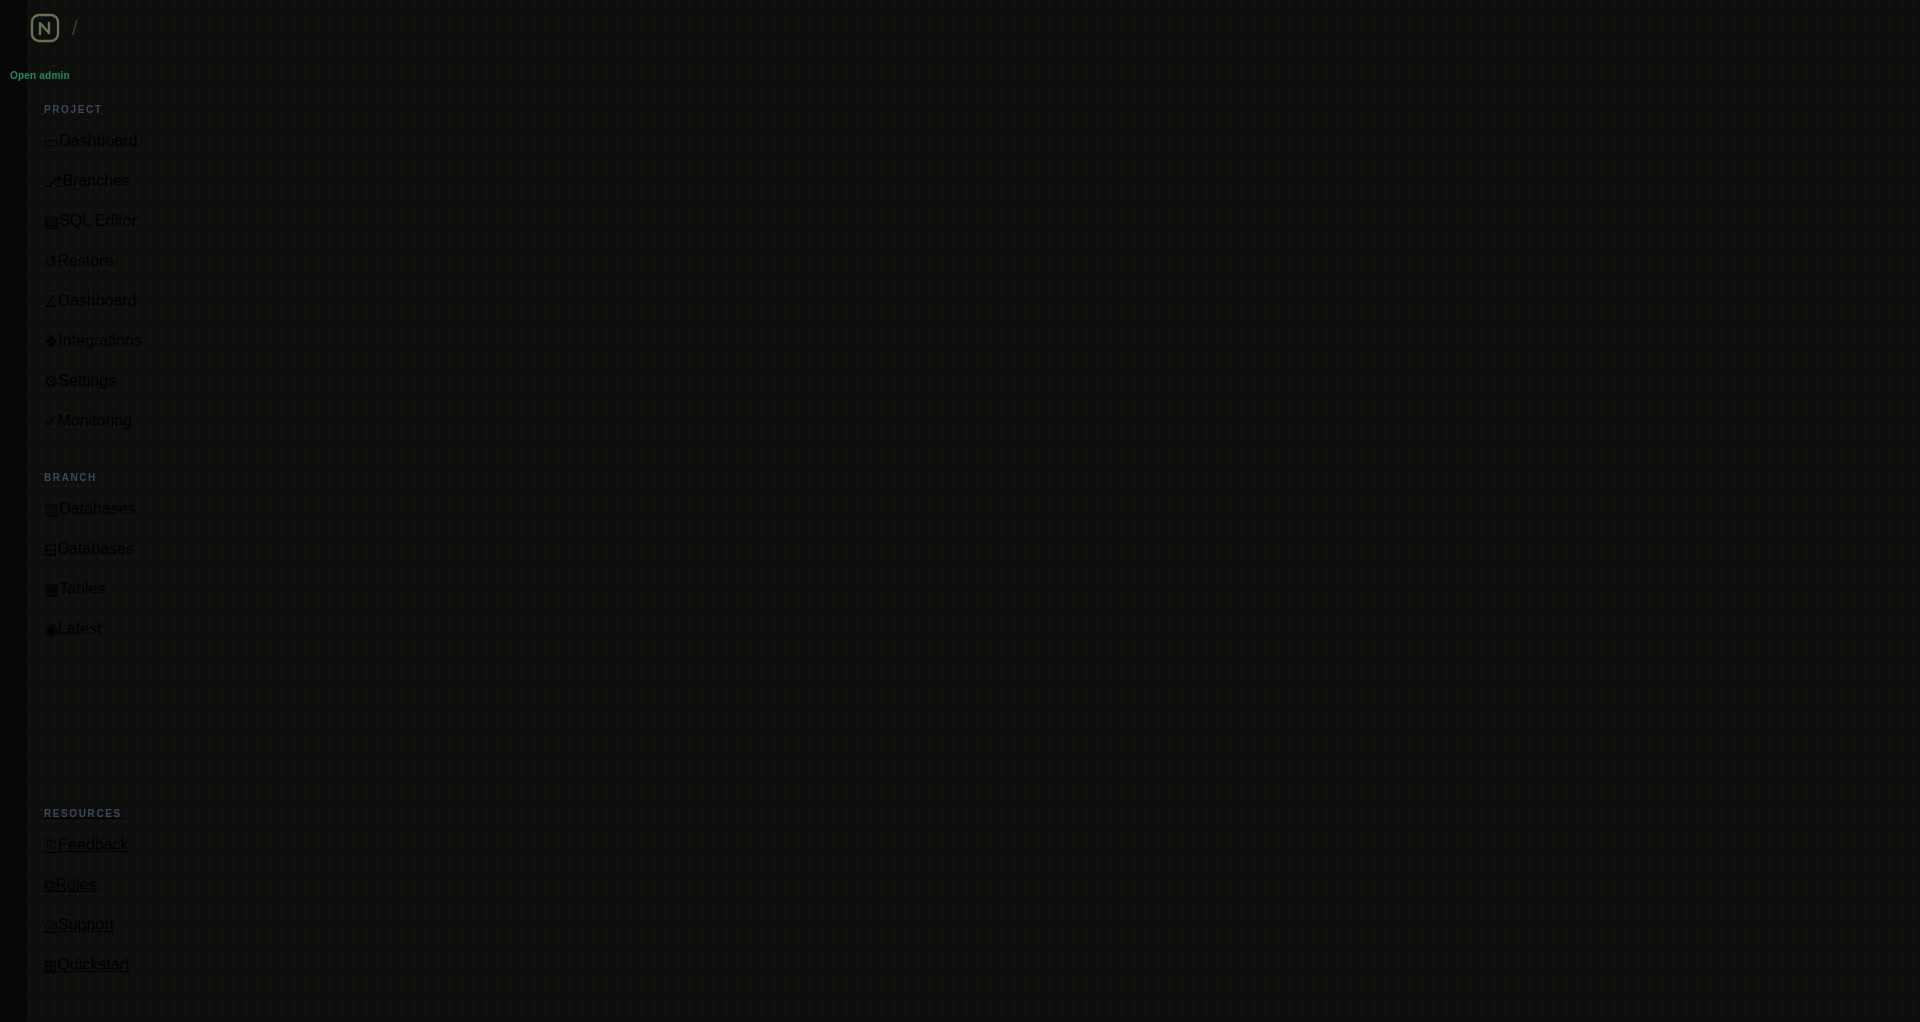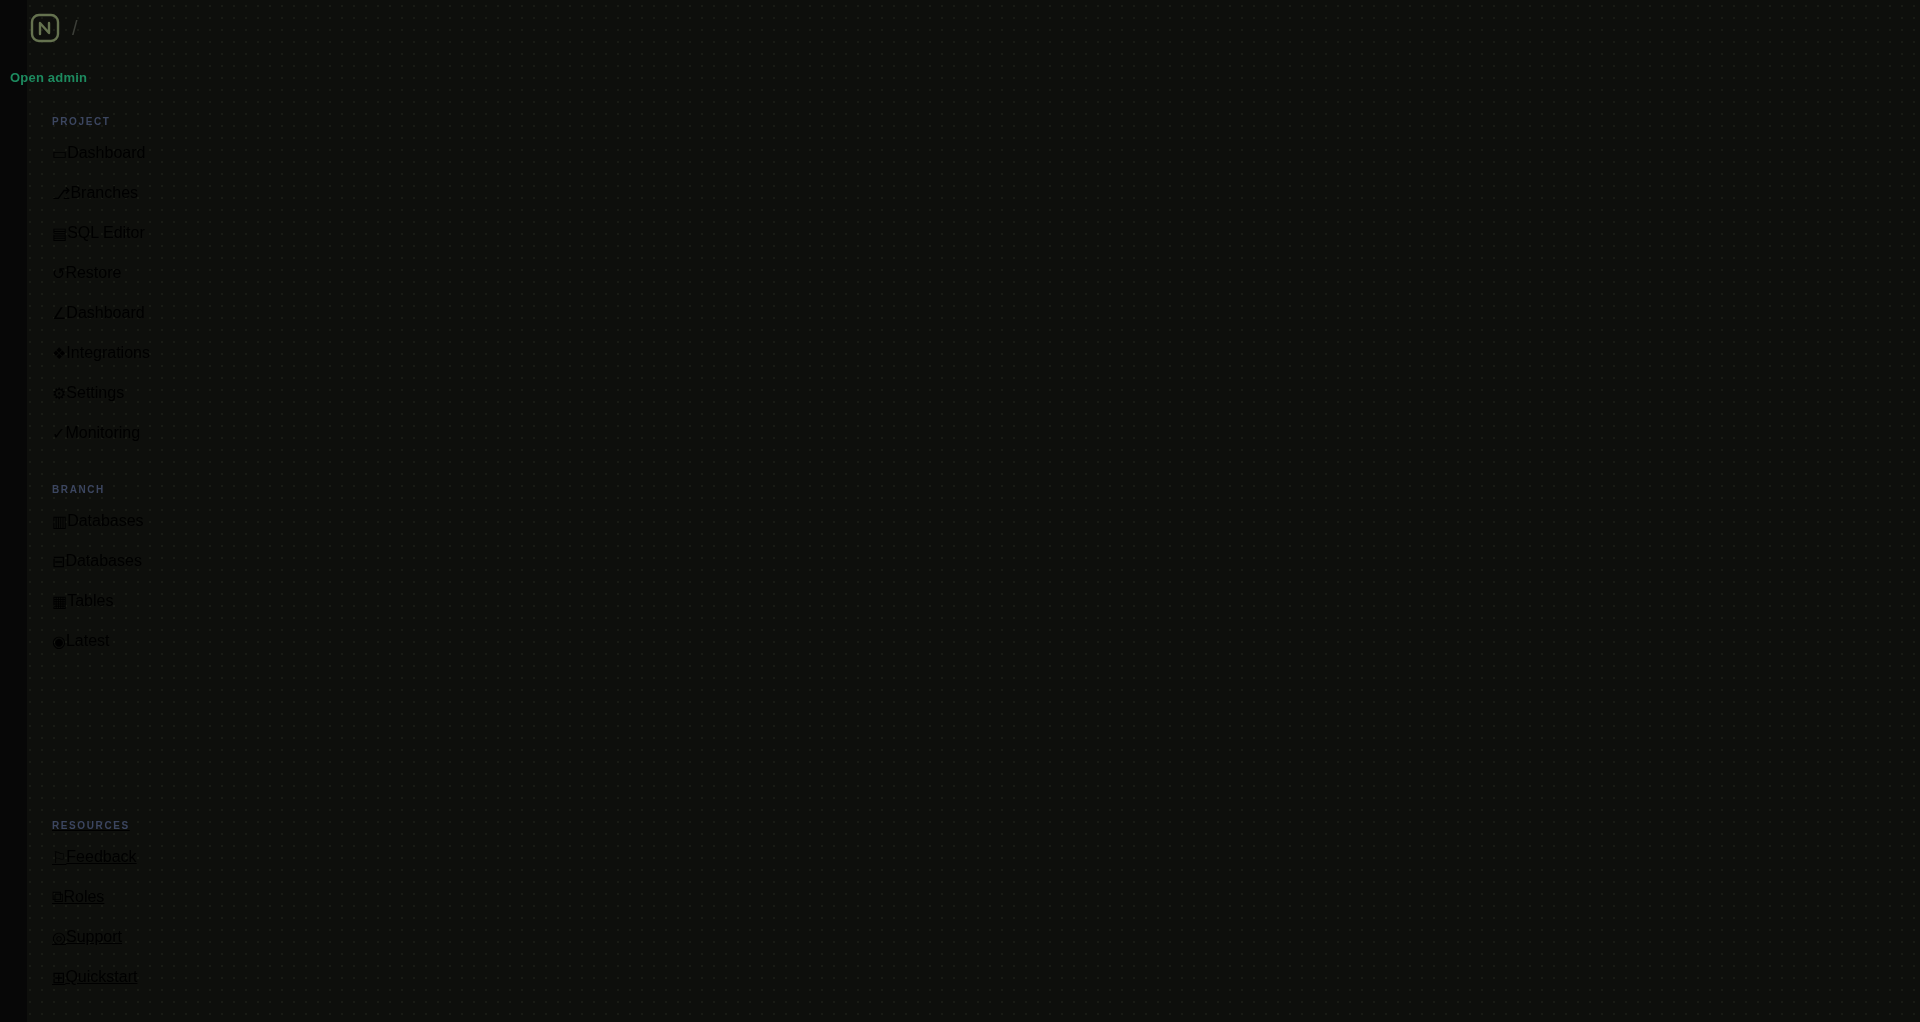--- a/index.html
+++ b/index.html
@@ -8,22 +8,22 @@
   .stage{position:relative;width:1920px;height:1022px;background:#0b0c0a;overflow:hidden;}
 
   
   .backdrop{position:absolute;inset:0;background:#0e0f0c;
     background-image:radial-gradient(#191b15 1px,transparent 1.2px);
     background-size:12px 12px;}
   .edge-strip{position:absolute;left:0;top:0;width:27px;height:1022px;background:#070707;}
   .topbar{position:absolute;left:30px;top:8px;height:40px;display:flex;align-items:center;gap:12px;}
   .logo-box{width:30px;height:30px;display:block;}
   .slash{color:#3c3e38;font-size:20px;font-weight:300;}
-  .admin-link{position:absolute;left:10px;top:70px;font-size:13px;font-weight:700;color:#1d8a5f;letter-spacing:.2px;}
-  .nav-sec{position:absolute;left:40px;width:160px;margin-top:12px;}
+  .admin-link{position:absolute;left:10px;top:70px;font-size:10px;font-weight:700;color:#1d8a5f;letter-spacing:.2px;}
+  .nav-sec{position:absolute;left:32px;width:160px;}
   .sec-0{top:104px;} .sec-1{top:472px;} .sec-2{top:808px;text-decoration:underline;}
   .sec-title{font-size:10px;font-weight:700;letter-spacing:1.6px;color:#3c4660;margin:0 0 6px 12px;}
   .nav-item{height:40px;display:flex;align-items:center;padding-left:12px;border-radius:8px;color:#6d715' ;}
   .nav-item{color:#6d7157;}
   .nav-item .ic{width:16px;font-size:15px;line-height:16px;color:#5f654b;text-align:center;flex:none;}
   .nav-item .lbl{margin-left:16px;font-size:13px;white-space:nowrap;color:#6d7157;}
   .nav-item.selected{background:#1a1b17;width:120px;}
   .nav-item.selected .lbl{color:#a3a981;font-weight:600;}
   .nav-item.selected .ic{color:#9aa077;}
   .corner-accent{position:absolute;left:0;top:988px;width:14px;height:34px;background:#203049;}

